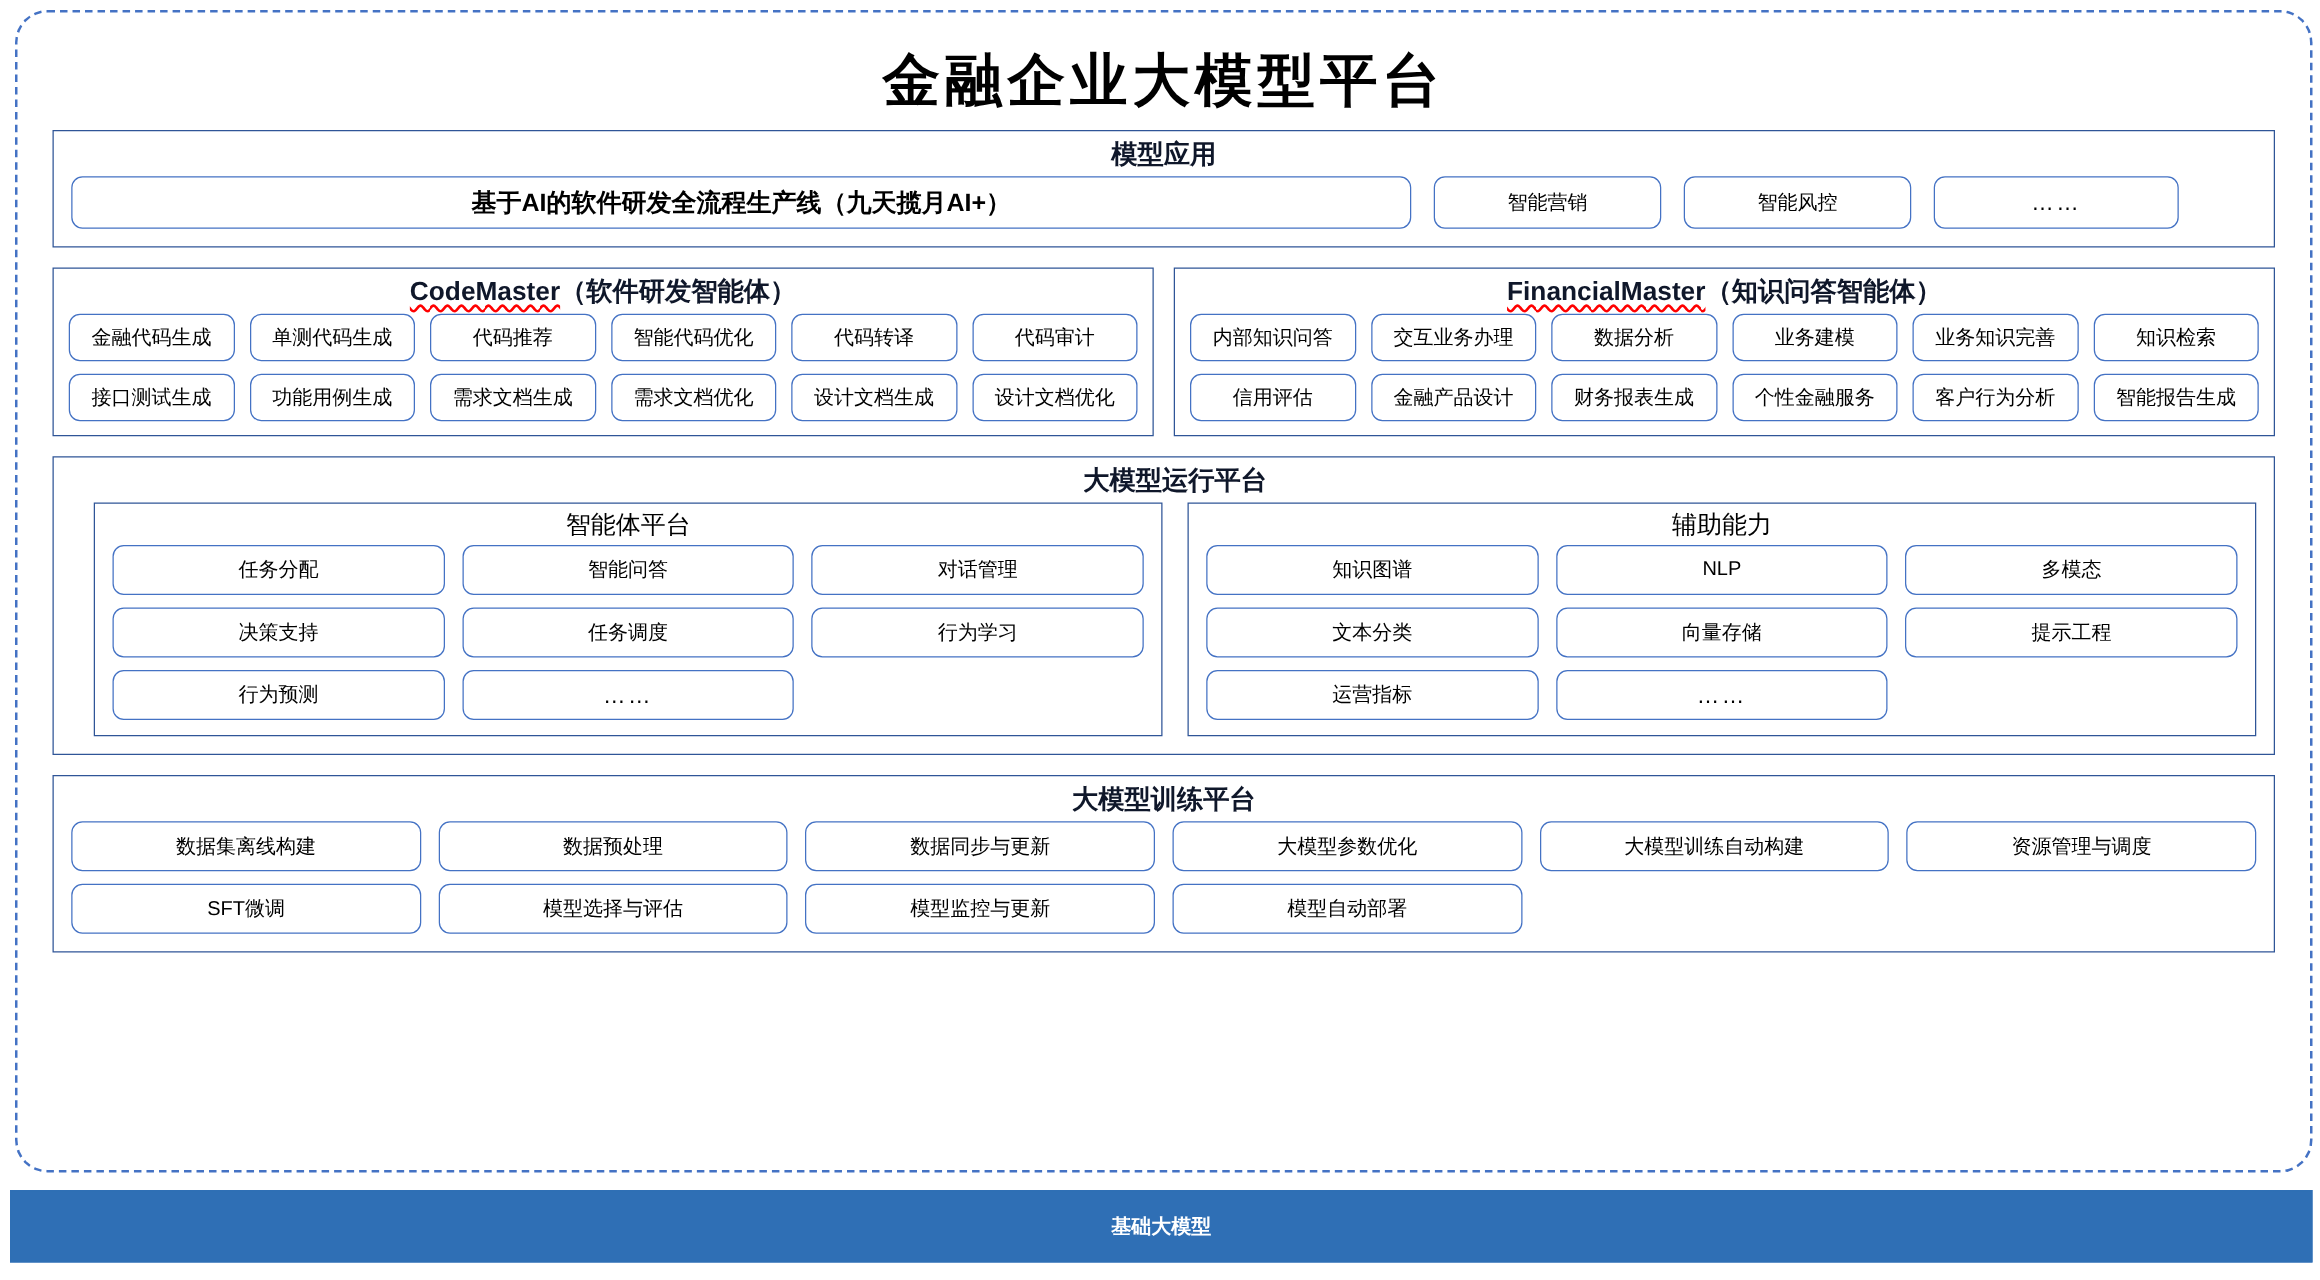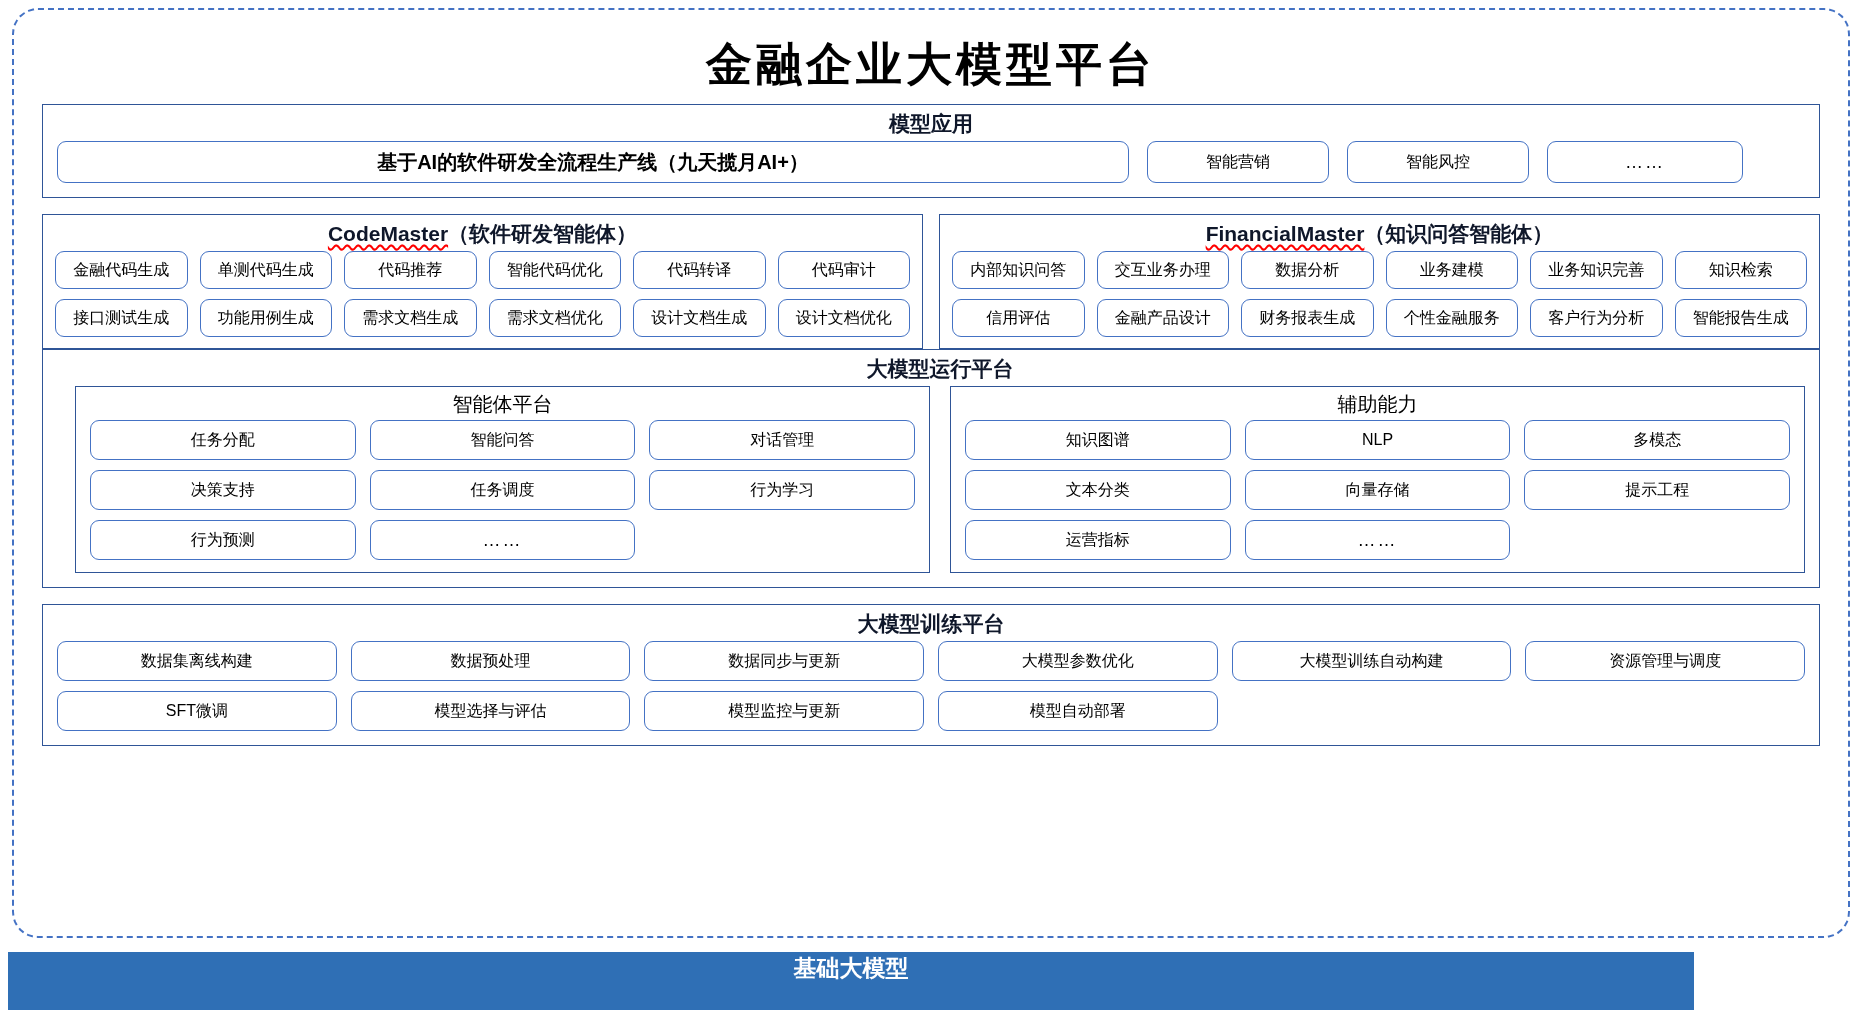--- a/index.html
+++ b/index.html
@@ -123,20 +123,21 @@
   }
   .app-dots {
     flex: 0 0 196px;
     height: 42px;
   }
 
   
   .masters-row {
     display: flex;
     gap: 16px;
+    margin-bottom: 16px;
   }
   .master-panel {
     flex: 1 1 0;
     padding: 0 12px 11px 12px;
   }
   .master-grid {
     display: grid;
     grid-template-columns: repeat(6, 1fr);
     gap: 10px 12px;
   }
@@ -170,28 +171,28 @@
     grid-template-columns: repeat(6, 1fr);
     gap: 10px 14px;
   }
   .training-grid .chip { height: 40px; }
 
   
   .foundation-bar {
     position: absolute;
     left: 8px;
     bottom: 14px;
-    width: 1686px;
+    width: 1842px;
     height: 58px;
     background: #2f6fb5;
     color: #ffffff;
     display: flex;
-    align-items: flex-start;
+    align-items: center;
     justify-content: center;
-    font-size: 23px;
+    font-size: 16px;
     font-weight: 700;
     box-sizing: border-box;
     border: 1px solid #2f6fb5;
   }
 </style>
 </head>
 <body>
 
 <div id="root">
 

